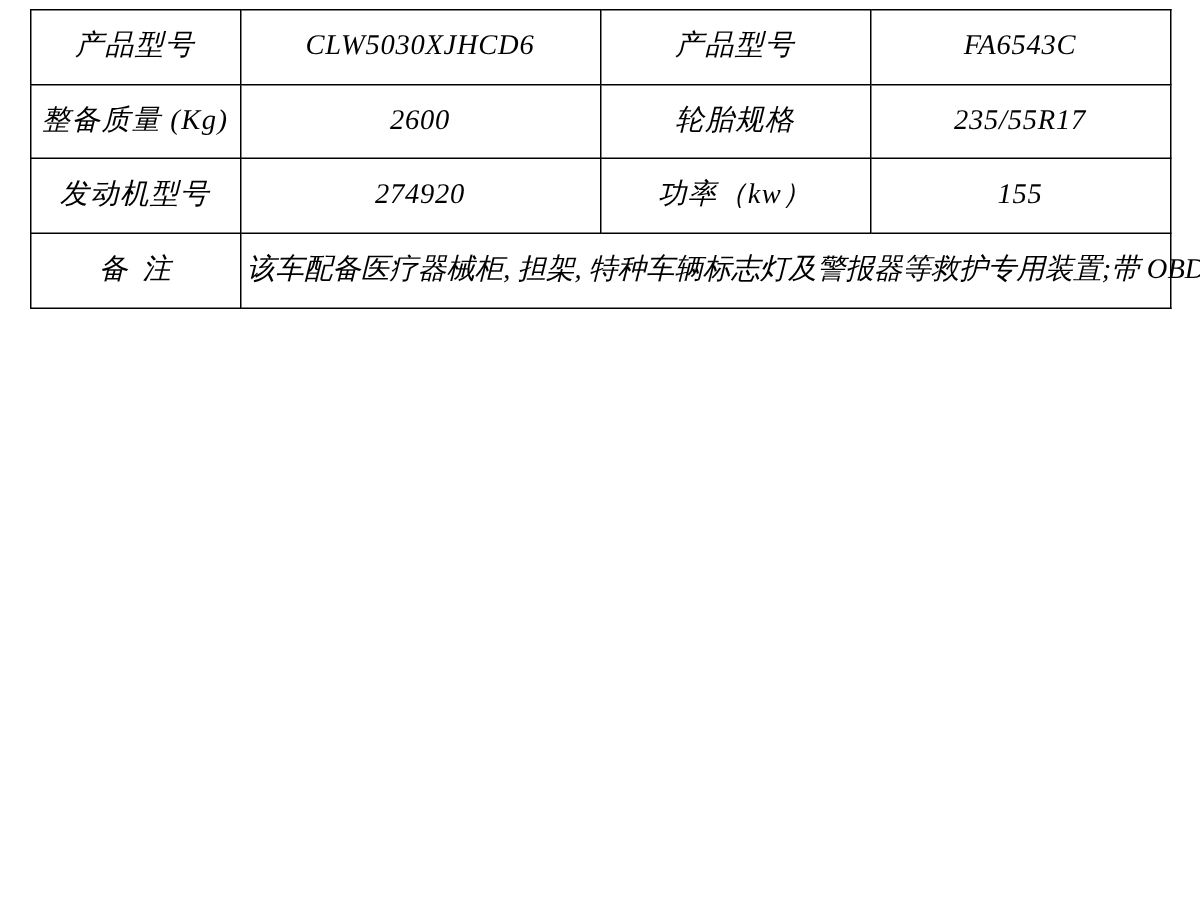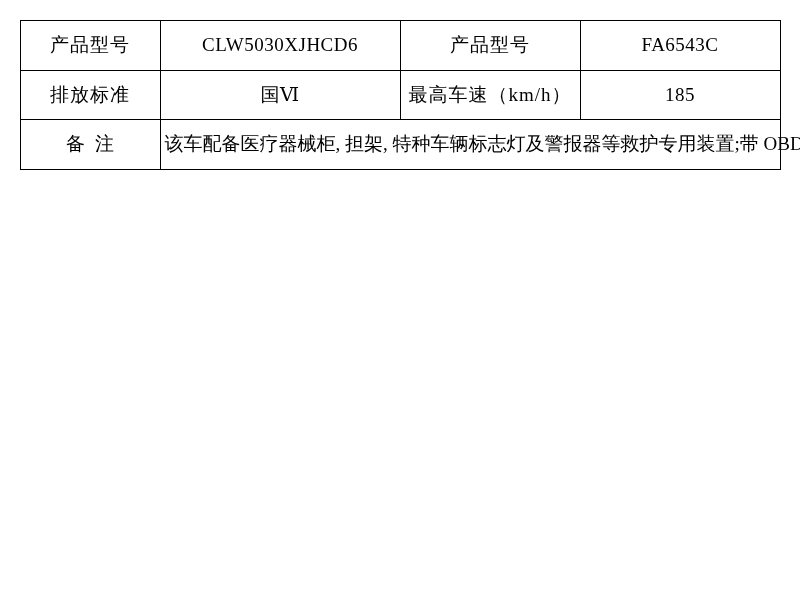--- a/index.html
+++ b/index.html
@@ -9,23 +9,24 @@
   }
   body {
     width: 800px;
     height: 600px;
     font-family: "Liberation Serif", "DejaVu Serif", serif;
     color: #000000;
     overflow: hidden;
   }
   #spec-table {
     width: 760px;
-    margin: 20px auto 0 auto;
+    margin: 6px auto 0 auto;
     border-collapse: collapse;
     table-layout: fixed;
+    font-style: italic;
   }
   #spec-table td {
     border: 1px solid #000000;
     text-align: center;
     vertical-align: middle;
     font-size: 19px;
     line-height: 1.3;
     padding: 12px 4px;
     white-space: nowrap;
   }
@@ -64,23 +65,29 @@
       <col class="col-d">
   </colgroup>
   <tbody>
     <tr>
       <td class="label">产品型号</td>
       <td class="value">CLW5030XJHCD6</td>
       <td class="label">产品型号</td>
       <td class="value">FA6543C</td>
     </tr>
     <tr>
-      <td class="label">排放标准</td>
-      <td class="value">国Ⅵ</td>
-      <td class="label">最高车速（km/h）</td>
-      <td class="value">185</td>
+      <td class="label">整备质量 (Kg)</td>
+      <td class="value">2600</td>
+      <td class="label">轮胎规格</td>
+      <td class="value">235/55R17</td>
+    </tr>
+    <tr>
+      <td class="label">发动机型号</td>
+      <td class="value">274920</td>
+      <td class="label">功率（kw）</td>
+      <td class="value">155</td>
     </tr>
     <tr>
       <td class="label note-label">备注</td>
       <td class="note-text" colspan="3">该车配备医疗器械柜, 担架, 特种车辆标志灯及警报器等救护专用装置;带 OBD;ABS 厂家:博世汽车部件(苏州)有限公司, ABS 型号:ESP9;发动机最大净功率为155kW;</td>
     </tr>
   </tbody>
 </table>
 
 </body></html>

